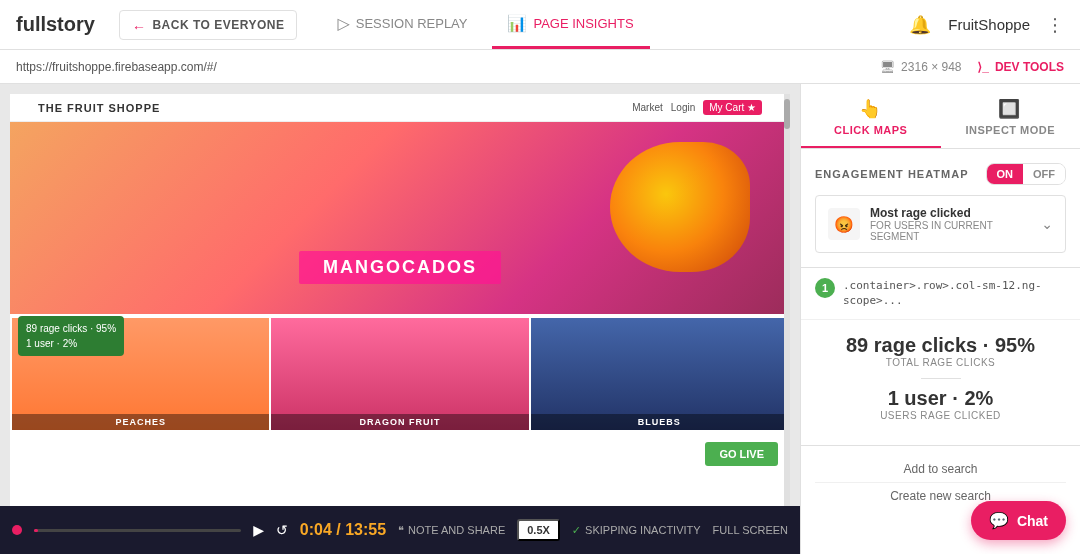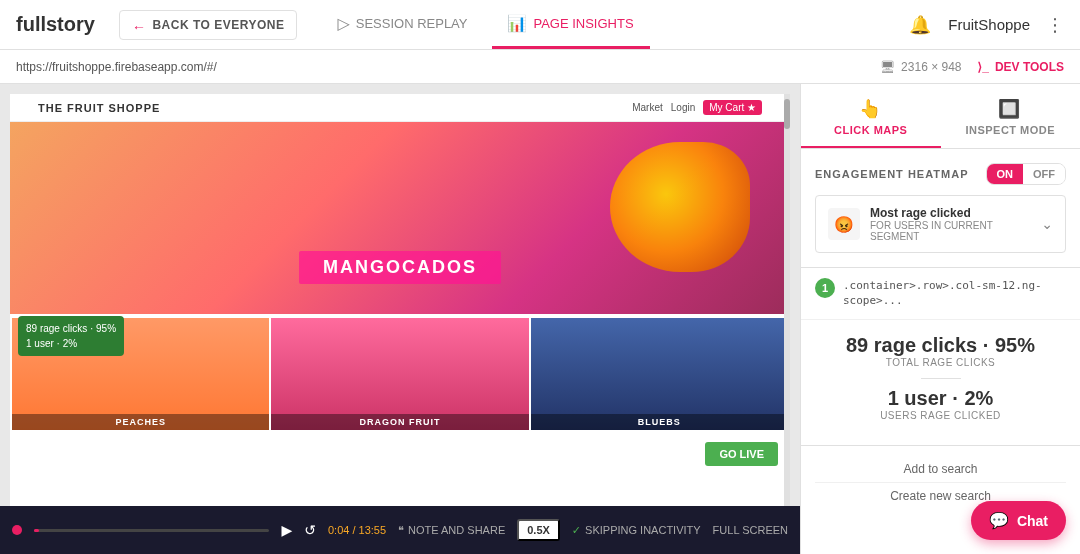--- a/index.html
+++ b/index.html
@@ -241,21 +241,21 @@
       position: absolute;
       left: 0;
       top: 0;
       height: 100%;
       background: #e91e63;
       border-radius: 2px;
       width: 2%;
     }
     .play-btn { color: #fff; font-size: 14px; cursor: pointer; }
     .replay-btn { color: #fff; font-size: 14px; cursor: pointer; }
-    .time-display { color: #f9a825; font-size: 11px; font-weight: 400; }
+    .time-display { color: #f9a825; font-size: 16px; font-weight: 700; }
     .note-btn {
       display: flex;
       align-items: center;
       gap: 4px;
       color: #aaa;
       font-size: 11px;
       cursor: pointer;
     }
     .speed-btn {
       background: #fff;

